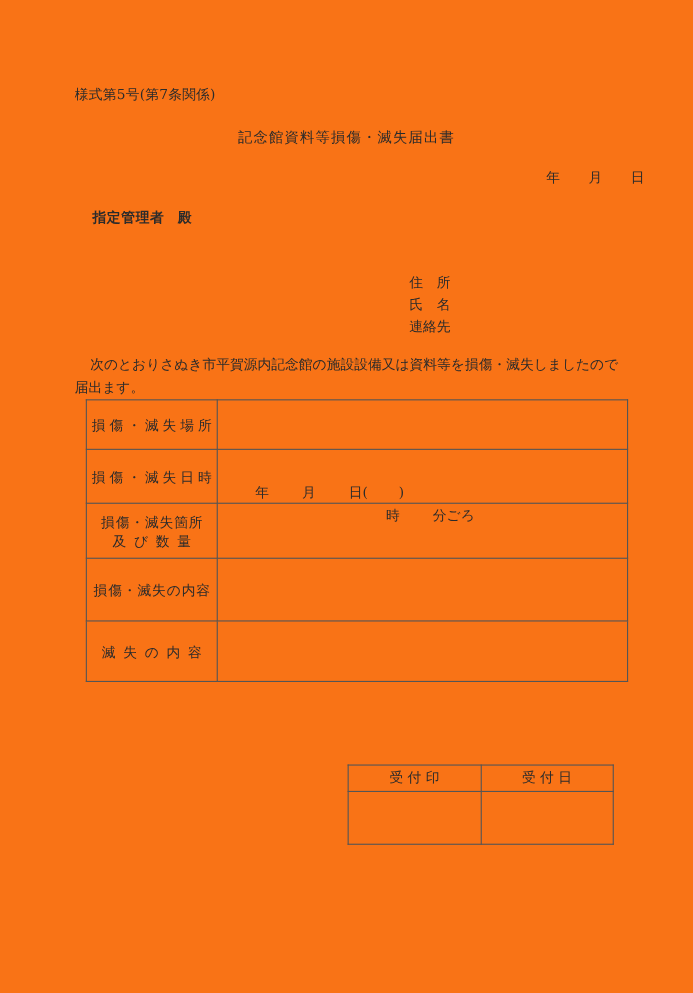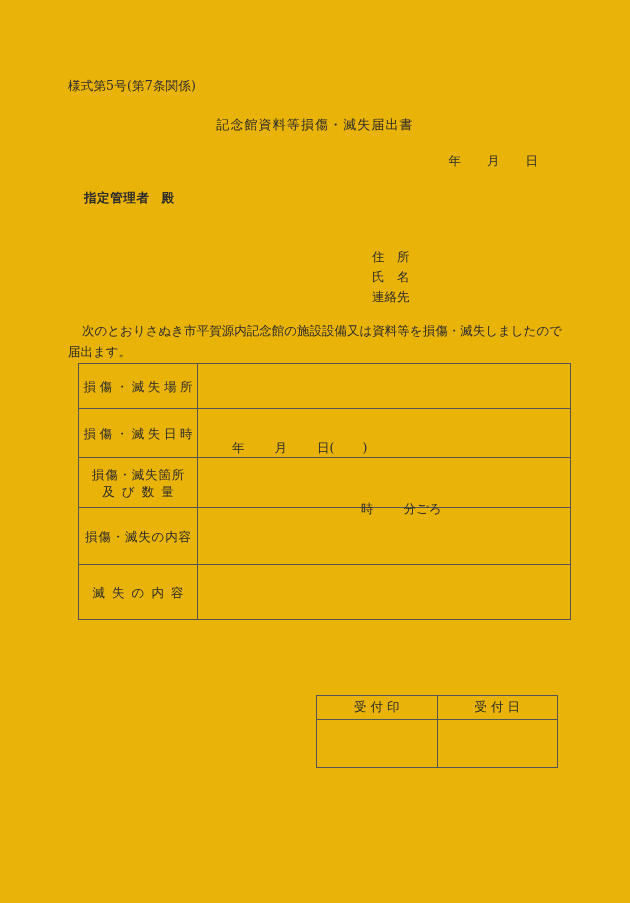--- a/index.html
+++ b/index.html
@@ -14,21 +14,21 @@
     position: relative;
     font-family: "DejaVu Serif", "Liberation Serif", serif;
     color: #2b2b2b;
     overflow: hidden;
   }
   .page {
     position: absolute;
     left: 0; top: 0;
     width: 630px;
     height: 903px;
-    background: #eab308;
+    background: #f97316;
   }
 
   
   .form-number {
     position: absolute;
     left: 68px;
     top: 78px;
     font-size: 12.5px;
     letter-spacing: 0.2px;
     white-space: nowrap;
@@ -41,21 +41,21 @@
     text-align: center;
     font-size: 13px;
     letter-spacing: 1.1px;
   }
   .date-line {
     position: absolute;
     left: 0;
     top: 153px;
     width: 630px;
     text-align: right;
-    padding-right: 92px;
+    padding-right: 44px;
     box-sizing: border-box;
     font-size: 12.5px;
   }
   .date-line .gap { display: inline-block; width: 26px; }
 
   .addressee {
     position: absolute;
     left: 84px;
     top: 190px;
     font-size: 12.5px;
@@ -141,25 +141,24 @@
     left: 26px;
     top: 7px;
     font-size: 12.5px;
     white-space: nowrap;
   }
   .datetime-top .g1 { display: inline-block; width: 30px; }
   .datetime-top .g2 { display: inline-block; width: 30px; }
   .datetime-top .paren-gap { display: inline-block; width: 28px; }
   .datetime-bot {
     position: absolute;
-    left: 155px;
+    left: 145px;
     top: 28px;
     font-size: 12.5px;
     white-space: nowrap;
-    margin-top: 40px;
   }
   .datetime-bot .g3 { display: inline-block; width: 30px; }
 
   
   .receipt-table {
     position: absolute;
     left: 316px;
     top: 695px;
     width: 242px;
     border-collapse: collapse;

